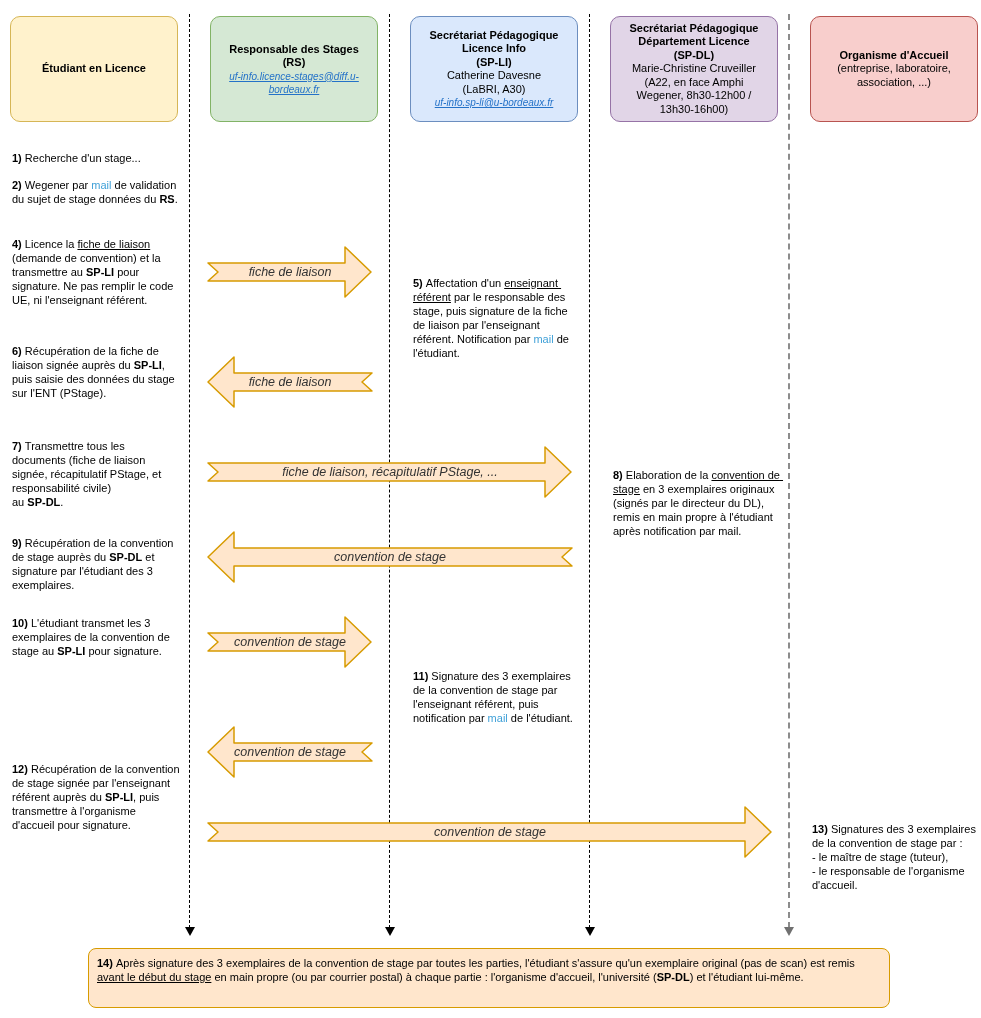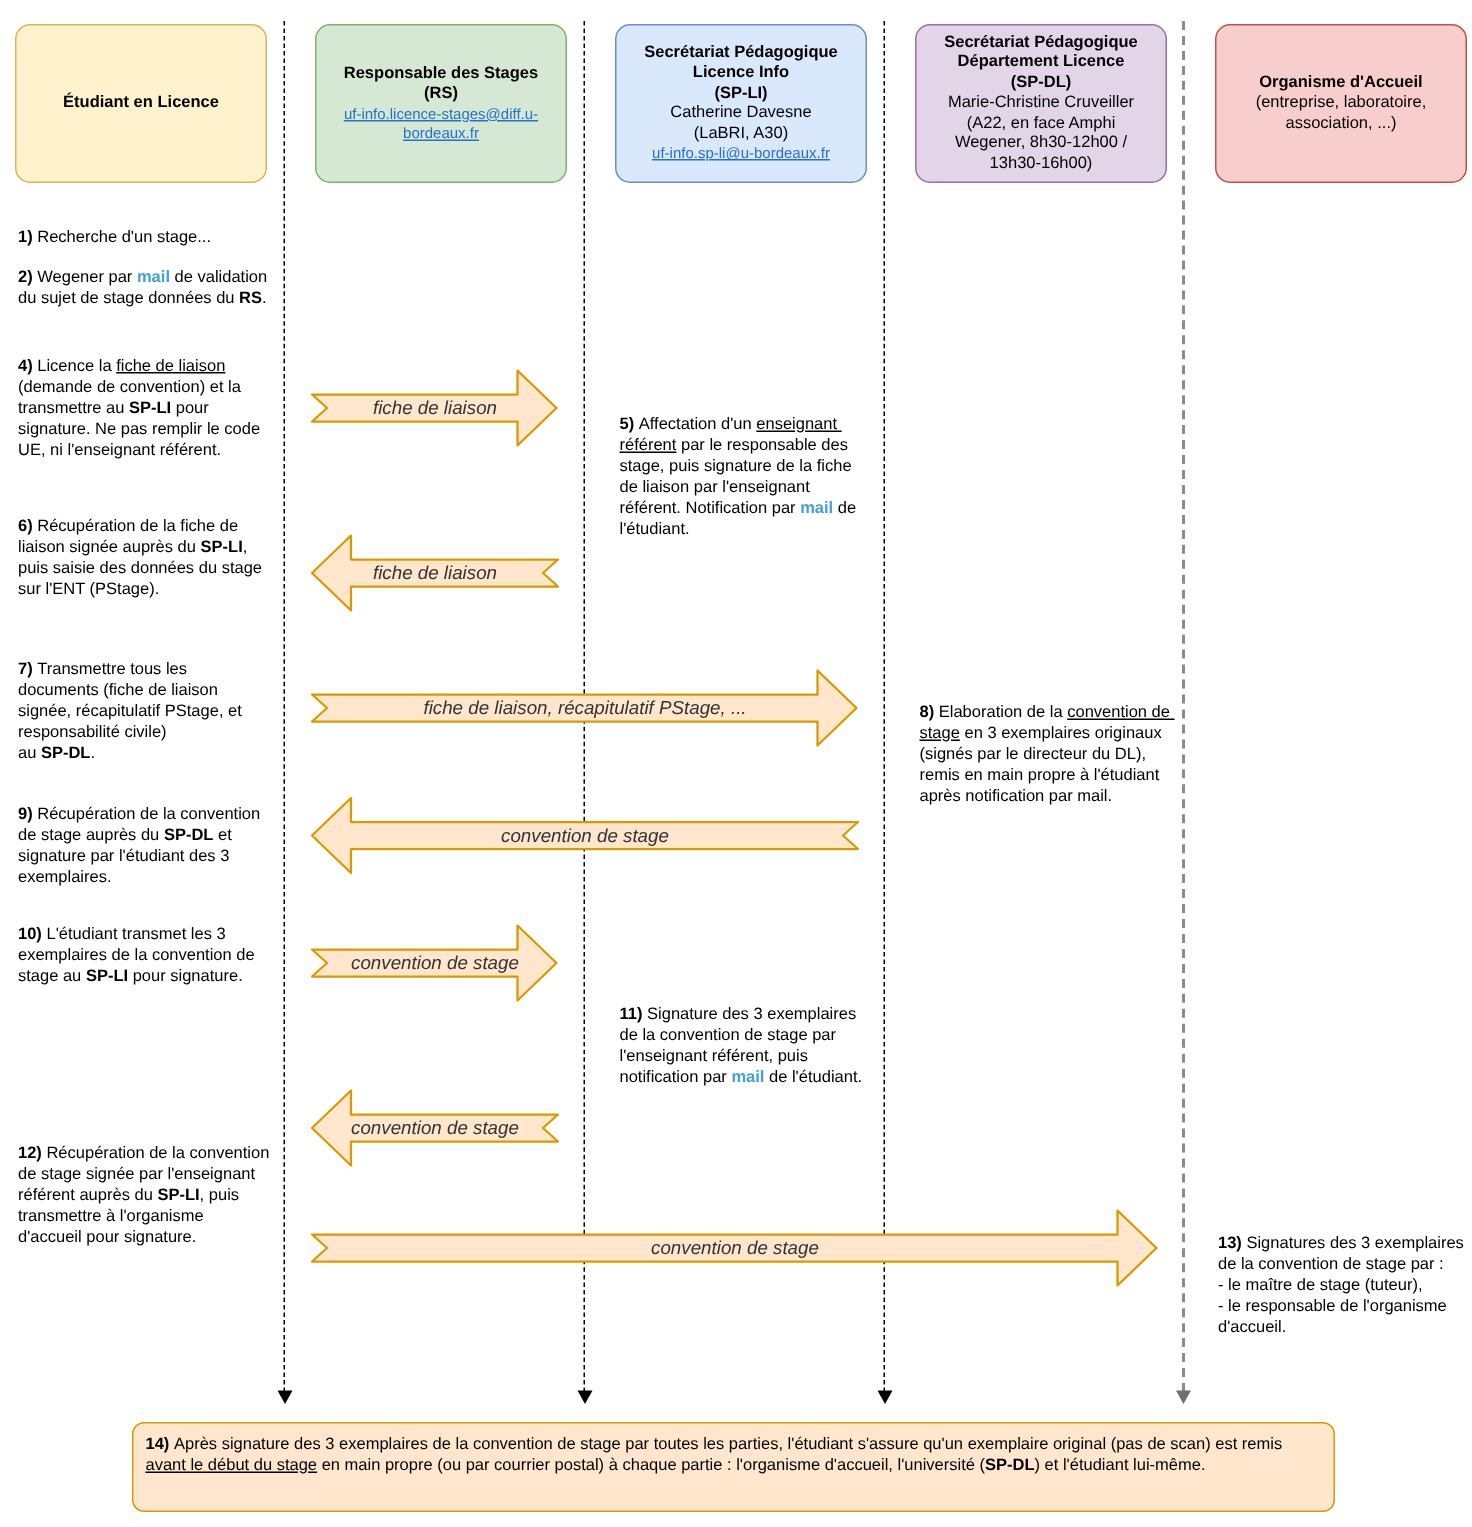--- a/index.html
+++ b/index.html
@@ -12,37 +12,37 @@
   .actor{
     position:absolute;top:16px;width:158px;height:100px;border:1px solid #999;
     border-radius:10px;display:flex;flex-direction:column;align-items:center;
     justify-content:center;text-align:center;padding:2px 4px;box-sizing:content-box;
   }
   .actor-lines{font-size:11px;line-height:13.5px;}
   .actor-lines .ln{white-space:nowrap;}
   .actor-lines .ln.b{font-weight:bold;}
   .actor-email{
     display:block;color:var(--link,#2472C8);text-decoration:underline;
-    font-size:10px;line-height:13px;max-width:150px;overflow-wrap:break-word;cursor:pointer;
+    font-size:10px;line-height:13px;max-width:150px;overflow-wrap:break-word;cursor:pointer;font-style:italic;
   }
   
   .lifeline{position:absolute;top:14px;height:914px;width:0;border-left:1px dashed #000;}
   .lifeline.gray{border-left:2px dashed #8c8c8c;}
   .lifeline-head{
     position:absolute;top:927px;width:0;height:0;
     border-left:5px solid transparent;border-right:5px solid transparent;border-top:9px solid #000;
   }
   .lifeline-head.gray{border-top-color:#707070;}
   
   .step{
     position:absolute;font-size:11px;line-height:14px;white-space:pre-wrap;
   }
   .seg-b{font-weight:bold;}
   .seg-u{text-decoration:underline;}
-  .seg-m{color:var(--mail,#41A1D8);font-weight:bold;}
+  .seg-m{color:var(--mail,#41A1D8);}
   
   svg.arrow{position:absolute;overflow:visible;}
   .arrow-poly{stroke-width:1.5;stroke-linejoin:round;}
   .arrow-label{
     font-family:"Liberation Sans","DejaVu Sans",sans-serif;font-size:12.5px;
     font-style:italic;text-anchor:middle;fill:#333;
   }
   
   .footer-note{
     position:absolute;left:88px;top:948px;width:784px;min-height:44px;

